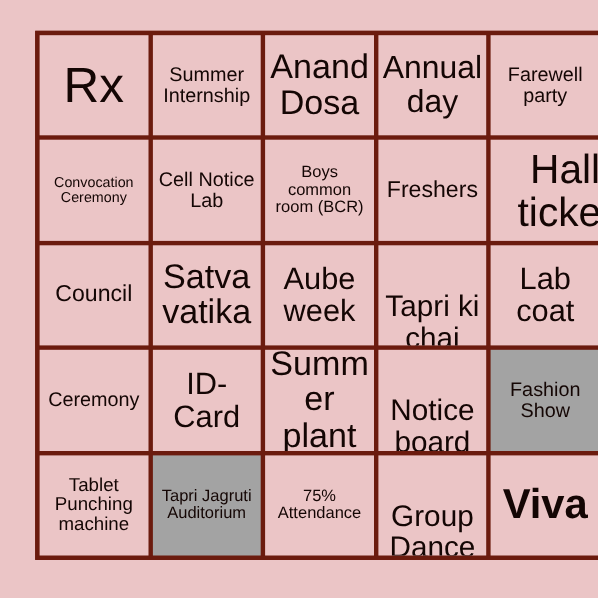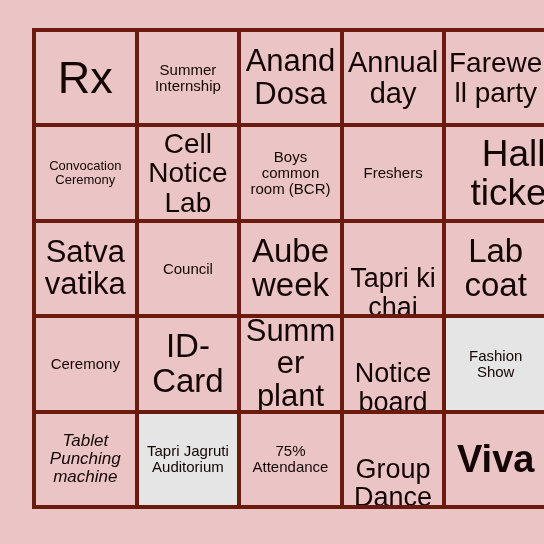--- a/index.html
+++ b/index.html
@@ -34,38 +34,38 @@
     align-items: center;
     justify-content: center;
     text-align: center;
     overflow: hidden;
     box-sizing: border-box;
     padding: 1px 2px;
     line-height: 1.06;
     -webkit-font-smoothing: antialiased;
   }
   .bingo-cell.marked {
-    background: #e5e5e5;
+    background: #a3a3a3;
   }
   .cell-text {
     display: block;
     width: 100%;
     word-wrap: break-word;
   }
   
   .fs-13 { font-size: 13px; text-align: center; }
   .fs-15 { font-size: 15px; }
-  .fs-17 { font-size: 17px; font-style: italic; }
-  .fs-18 { font-size: 15px; }
-  .fs-21 { font-size: 15px; }
-  .fs-25 { font-size: 28px; }
+  .fs-17 { font-size: 17px; }
+  .fs-18 { font-size: 18px; }
+  .fs-21 { font-size: 21px; }
+  .fs-25 { font-size: 18px; }
   .fs-27 { font-size: 27px; margin-top: 48px; }
   .fs-29 { font-size: 29px; }
   .fs-31 { font-size: 31px; text-align: center; }
-  .fs-33 { font-size: 33px; }
+  .fs-33 { font-size: 28px; }
   .fs-35 { font-size: 37px; margin-left: 36px; }
   .fs-38 { font-size: 38px; font-weight: bold; }
   .fs-45 { font-size: 45px; }
 </style>
 </head>
 <body>
 
 <div id="bingo-card">
     <div class="bingo-cell">
       <span class="cell-text fs-45">Rx</span>
@@ -91,24 +91,24 @@
     <div class="bingo-cell">
       <span class="cell-text fs-15">Boys common room (BCR)</span>
     </div>
     <div class="bingo-cell">
       <span class="cell-text fs-21">Freshers</span>
     </div>
     <div class="bingo-cell">
       <span class="cell-text fs-35">Hall ticket</span>
     </div>
     <div class="bingo-cell">
-      <span class="cell-text fs-31">Satva vatika</span>
+      <span class="cell-text fs-21">Council</span>
     </div>
     <div class="bingo-cell">
-      <span class="cell-text fs-21">Council</span>
+      <span class="cell-text fs-31">Satva vatika</span>
     </div>
     <div class="bingo-cell">
       <span class="cell-text fs-33">Aube week</span>
     </div>
     <div class="bingo-cell">
       <span class="cell-text fs-27">Tapri ki chai</span>
     </div>
     <div class="bingo-cell">
       <span class="cell-text fs-33">Lab coat</span>
     </div>

